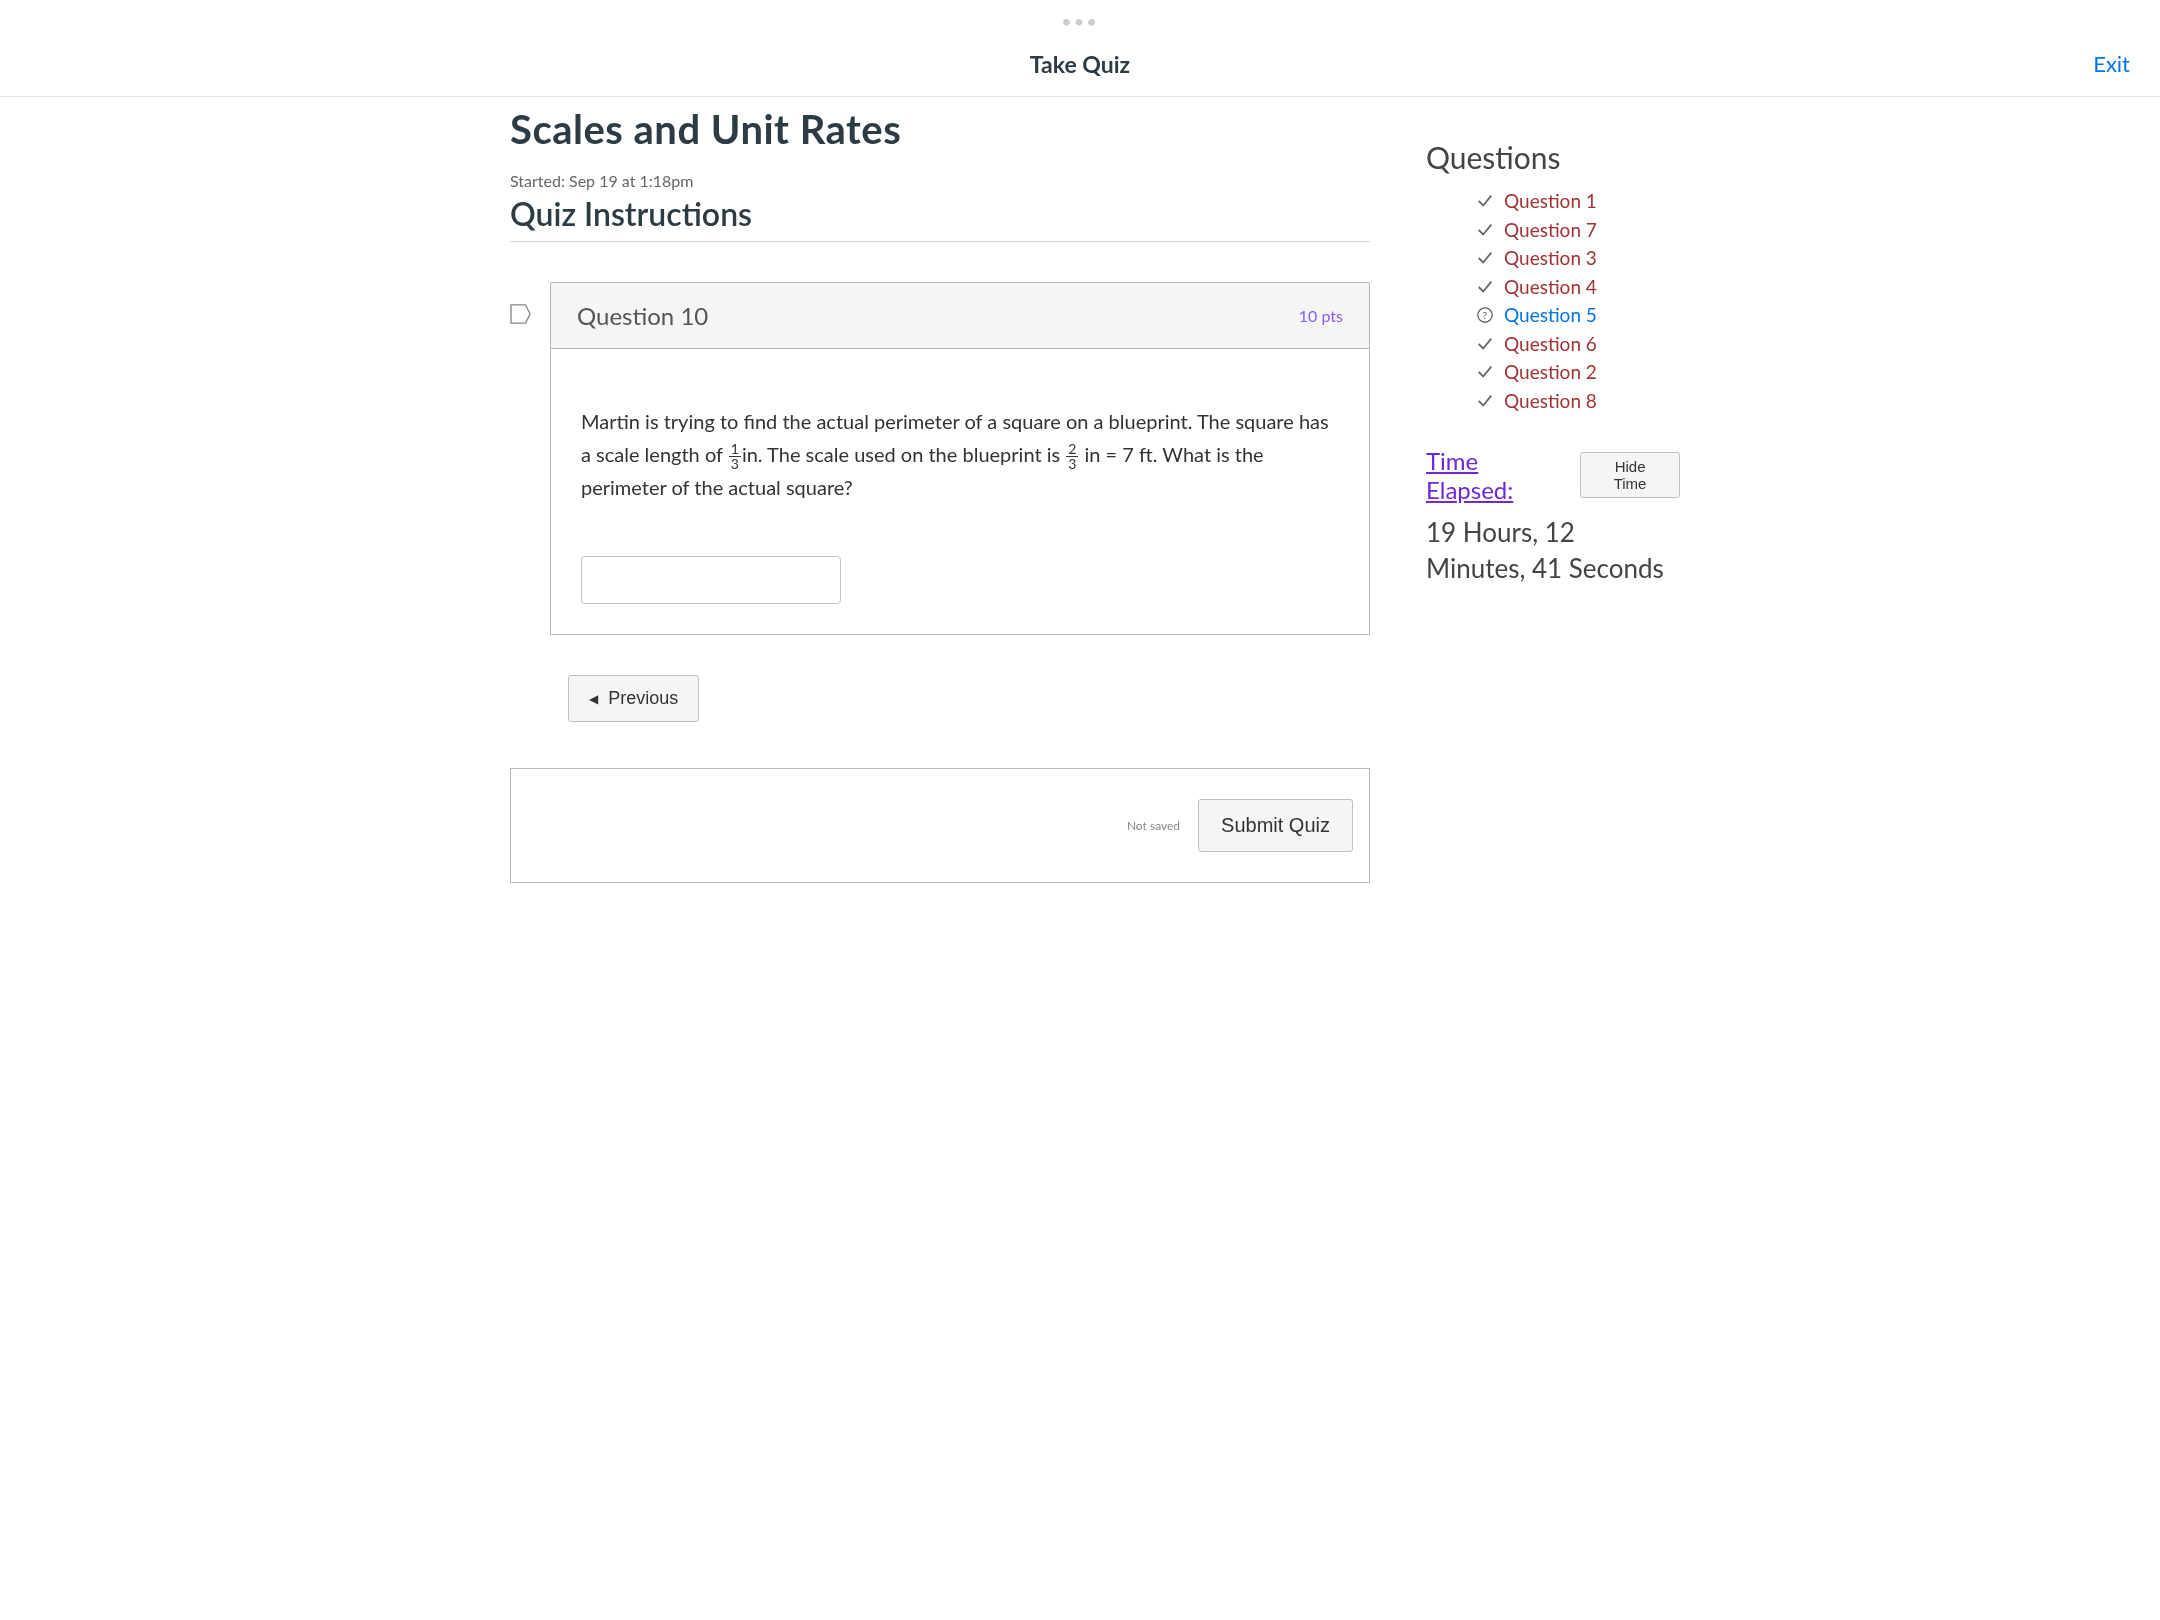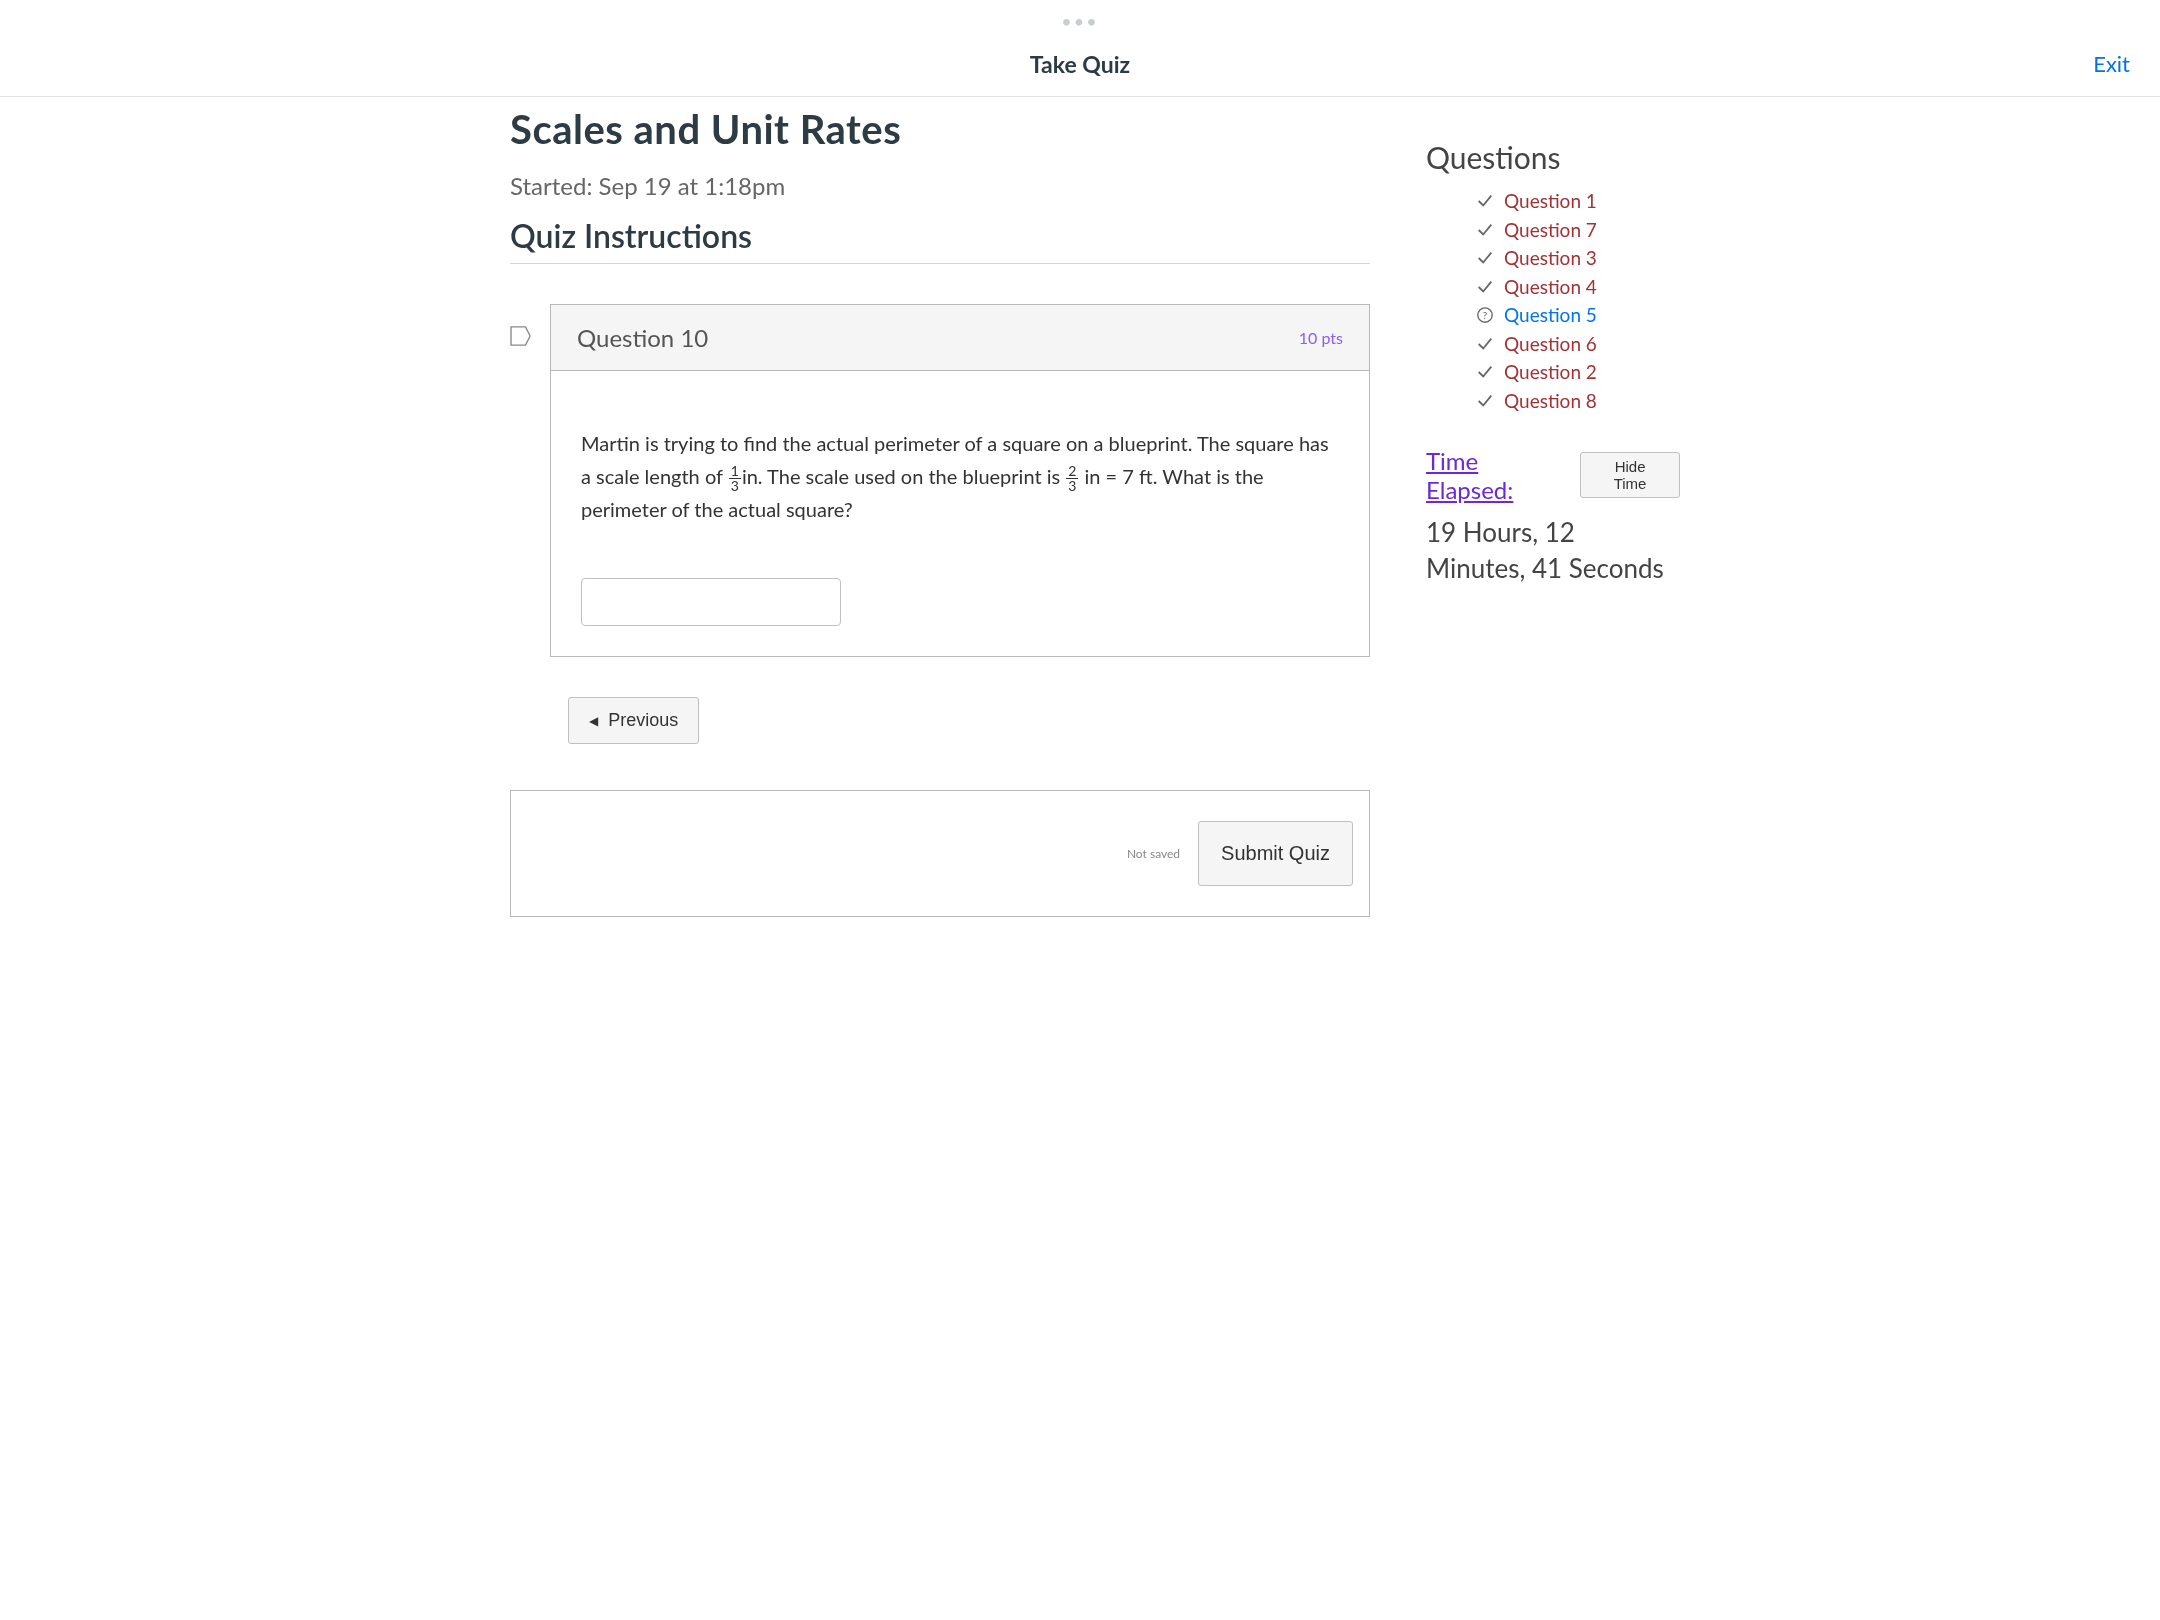--- a/index.html
+++ b/index.html
@@ -55,23 +55,23 @@
       flex-shrink: 0;
     }
     .quiz-title {
       font-size: 40px;
       font-weight: 700;
       color: #2d3b45;
       letter-spacing: 0.5px;
       margin-bottom: 18px;
     }
     .started-line {
-      font-size: 24px;
+      font-size: 16px;
       color: #666;
-      margin-bottom: 16px;
+      margin-bottom: 4px;
     }
     .instructions-title {
       font-size: 32px;
       font-weight: 600;
       color: #2d3b45;
       padding-bottom: 8px;
       border-bottom: 1px solid #d6d6d6;
       margin-bottom: 40px;
     }
     .question-row {
@@ -162,21 +162,21 @@
     }
     .not-saved {
       color: #888;
       font-size: 12px;
       text-align: center;
     }
     .submit-btn {
       background: #f5f5f5;
       border: 1px solid #c0c0c0;
       border-radius: 3px;
-      padding: 20px 22px;
+      padding: 14px 22px;
       font-size: 20px;
       color: #333;
       cursor: pointer;
       text-align: center;
     }
     .right-heading {
       font-size: 30px;
       color: #444;
       margin-bottom: 12px;
       font-weight: 400;

